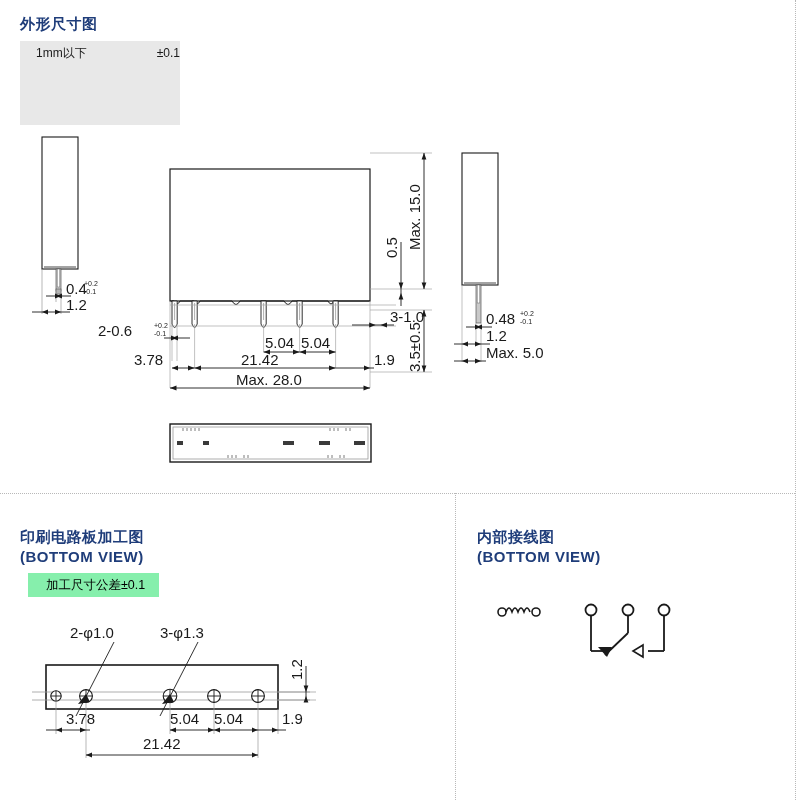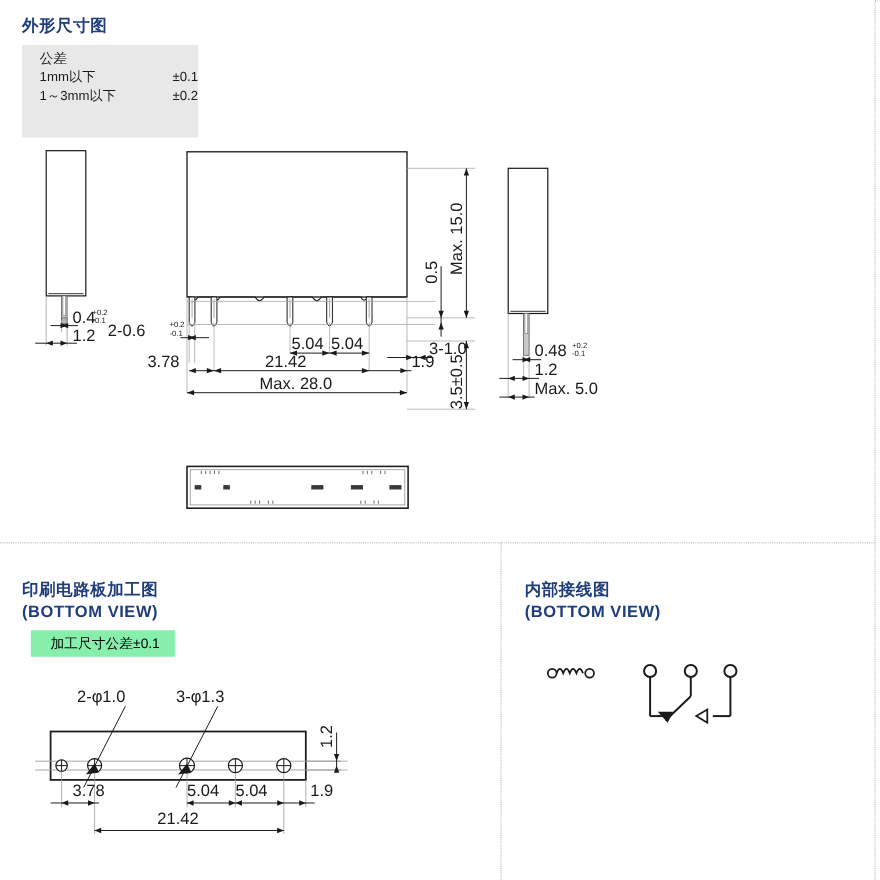--- a/index.html
+++ b/index.html
@@ -108,28 +108,23 @@
 
 <div class="page">
 
   <div class="dotted-h" style="top:493px;"></div>
   <div class="dotted-v" style="left:795px;"></div>
   <div class="dotted-v-mid" style="left:455px; top:493px; height:307px;"></div>
 
   <div class="sec-title" style="left:20px; top:14px;">外形尺寸图</div>
 
   <div class="note-box" style="left:20px; top:41px; width:160px; height:80px; padding-top:4px;">
-    <div class="nb-head">公差</div>
     <div class="note-row">
       <span class="lbl">1mm以下</span>
       <span class="val">±0.1</span>
-    </div>
-    <div class="note-row">
-      <span class="lbl">1～3mm以下</span>
-      <span class="val">±0.2</span>
     </div>
   </div>
 
   <div class="dwg" style="left:0px; top:124px; width:160px; height:240px;">
     <svg width="160" height="240" viewBox="0 0 160 240">
       <g fill="none" stroke="#1a1a1a" stroke-width="1.1">
 
         <rect x="42" y="13" width="36" height="132" fill="#ffffff"></rect>
         <line x1="44" y1="143" x2="76" y2="143" stroke-width="0.8"></line>
       </g>
@@ -157,21 +152,21 @@
 
       <g stroke="#1a1a1a" stroke-width="0.9">
         <line x1="32" y1="188" x2="70" y2="188"></line>
       </g>
       <polygon points="42,188 48,185.6 48,190.4" fill="#1a1a1a"></polygon>
       <polygon points="61,188 55,185.6 55,190.4" fill="#1a1a1a"></polygon>
       <text class="dim-txt" x="66" y="186">1.2</text>
     </svg>
   </div>
 
-  <div class="dwg" style="left:160px; top:125px; width:300px; height:250px;">
+  <div class="dwg" style="left:160px; top:156px; width:300px; height:250px;">
     <svg width="300" height="250" viewBox="0 0 300 250">
 
       <rect x="10" y="13" width="200" height="132" fill="#ffffff" stroke="#1a1a1a" stroke-width="1.2"></rect>
 
       <path d="M10,145 L14,145 q3,6 6,0 L34,145 q3,6 6,0 L72,145 q4,7 8,0 L124,145 q4,7 8,0 L168,145 q3,6 6,0 L210,145" fill="none" stroke="#1a1a1a" stroke-width="1"></path>
 
       <g>
         <g>
           <path d="M12,145 L12,168 q2.6,7 5.2,0 L17.2,145 Z" fill="#ffffff" stroke="#1a1a1a" stroke-width="0.9"></path>
           <line x1="14.6" y1="147" x2="14.6" y2="164" stroke="#8a8a8a" stroke-width="0.7"></line>

